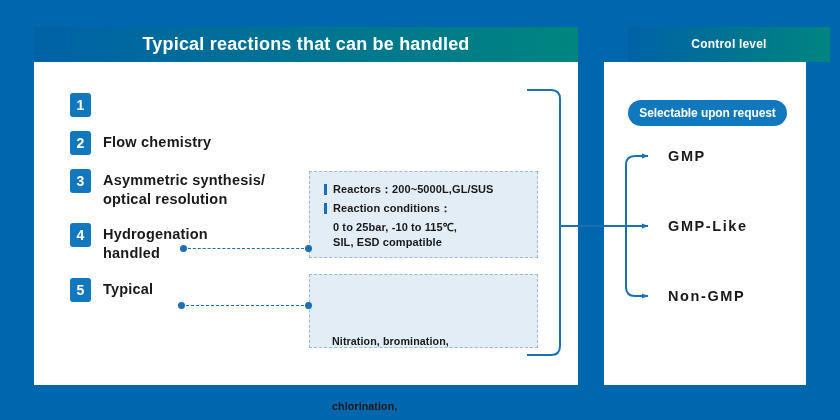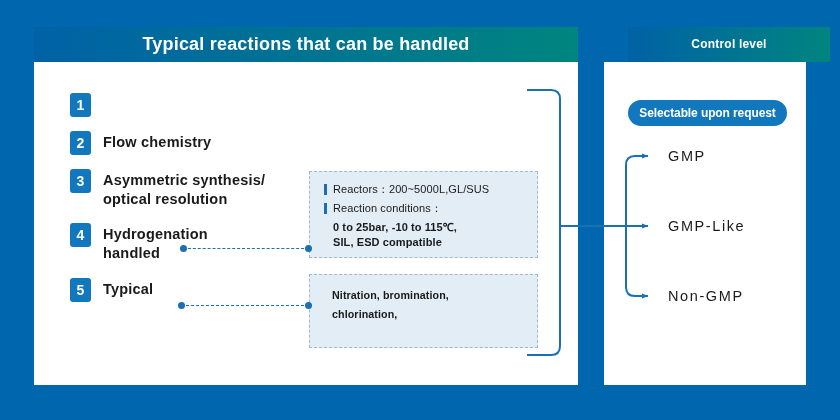--- a/index.html
+++ b/index.html
@@ -114,21 +114,21 @@
   }
   #info-box-others {
     left: 309px;
     top: 274px;
     width: 229px;
     height: 74px;
     padding: 11px 10px 8px 22px;
   }
   .cond-line {
     font-size: 11px;
-    font-weight: normal;
+    font-weight: bold;
     color: #1a1a1a;
     line-height: 1.45;
     letter-spacing: .1px;
     position: relative;
     padding-left: 9px;
     margin-bottom: 3px;
   }
   .cond-line::before {
     content: "";
     position: absolute;
@@ -146,20 +146,21 @@
     letter-spacing: .1px;
     padding-left: 9px;
     white-space: pre-line;
   }
   .others-line {
     font-size: 10.7px;
     font-weight: bold;
     color: #1a1a1a;
     line-height: 1.82;
     letter-spacing: .1px;
+    margin-top: 46px;
   }
 
   
   .dash-connector {
     position: absolute;
     height: 7px;
   }
   .dash-connector .dash-line {
     position: absolute;
     left: 3px;
@@ -205,21 +206,21 @@
     font-size: 12px;
     font-weight: bold;
     text-align: center;
     letter-spacing: -.1px;
   }
 
   
   .level-label {
     position: absolute;
     font-size: 14.5px;
-    font-weight: normal;
+    font-weight: bold;
     color: #1a1a1a;
     letter-spacing: 1.6px;
     left: 668px;
     transform: translateY(-50%);
   }
   #level-gmp       { top: 156px; }
   #level-gmp-like  { top: 226px; }
   #level-non-gmp   { top: 296px; }
 </style>
 </head>

